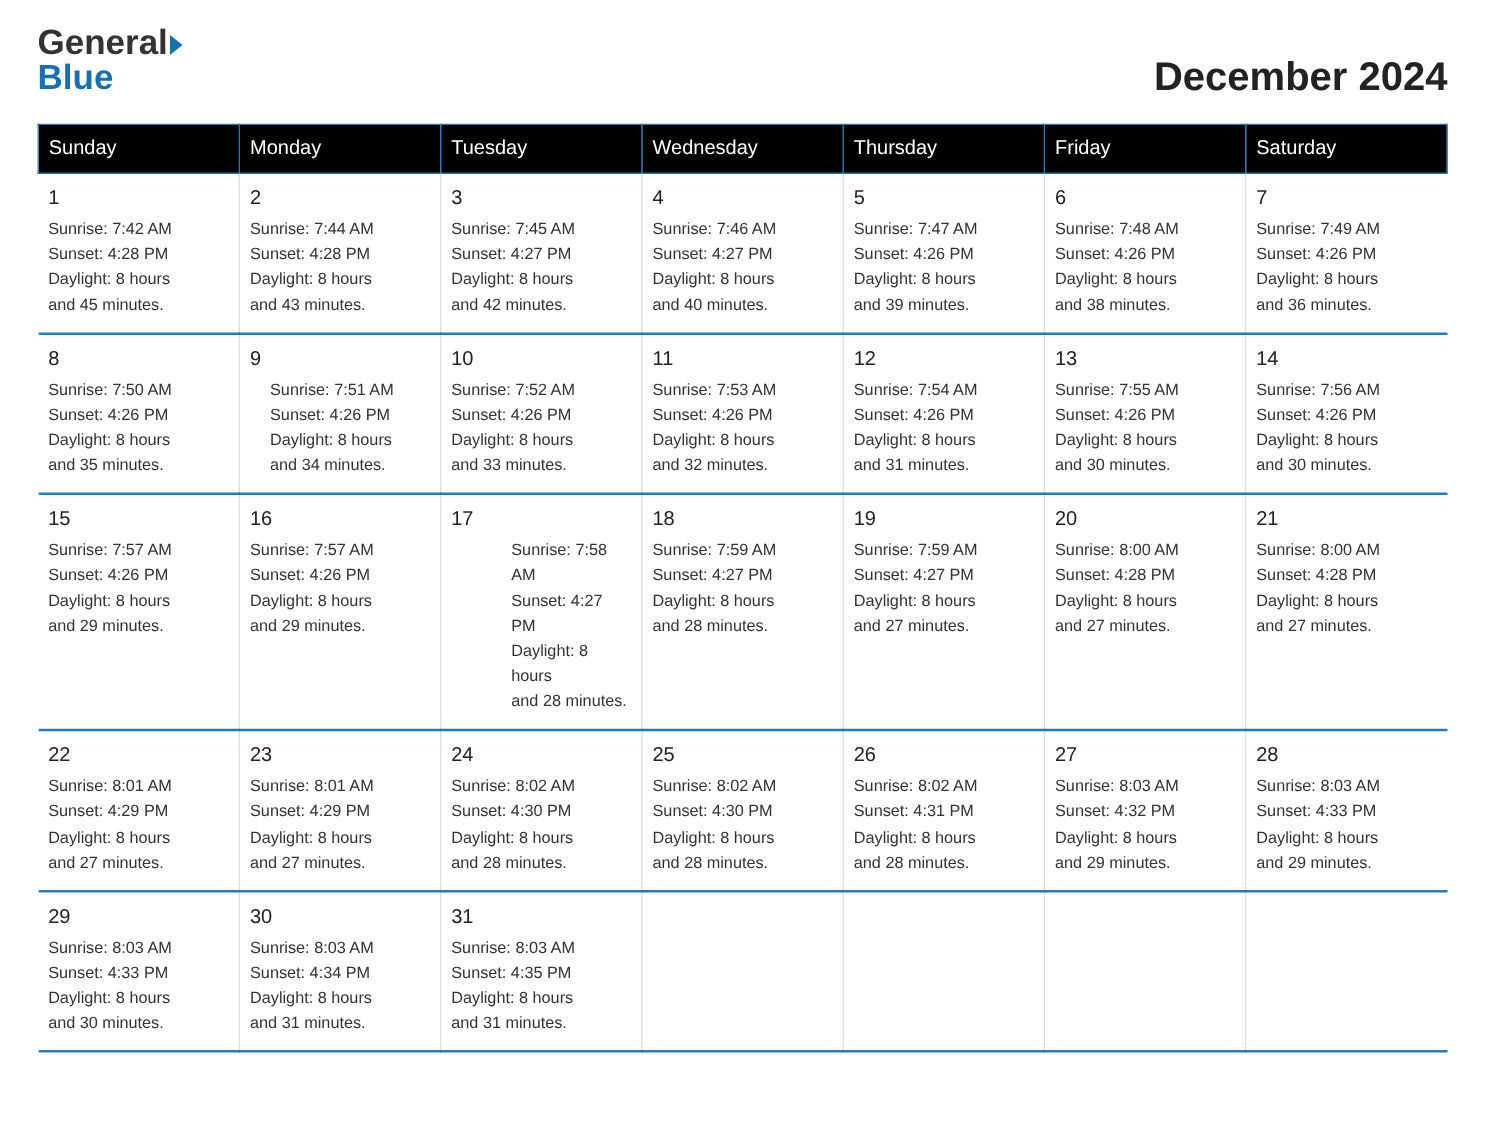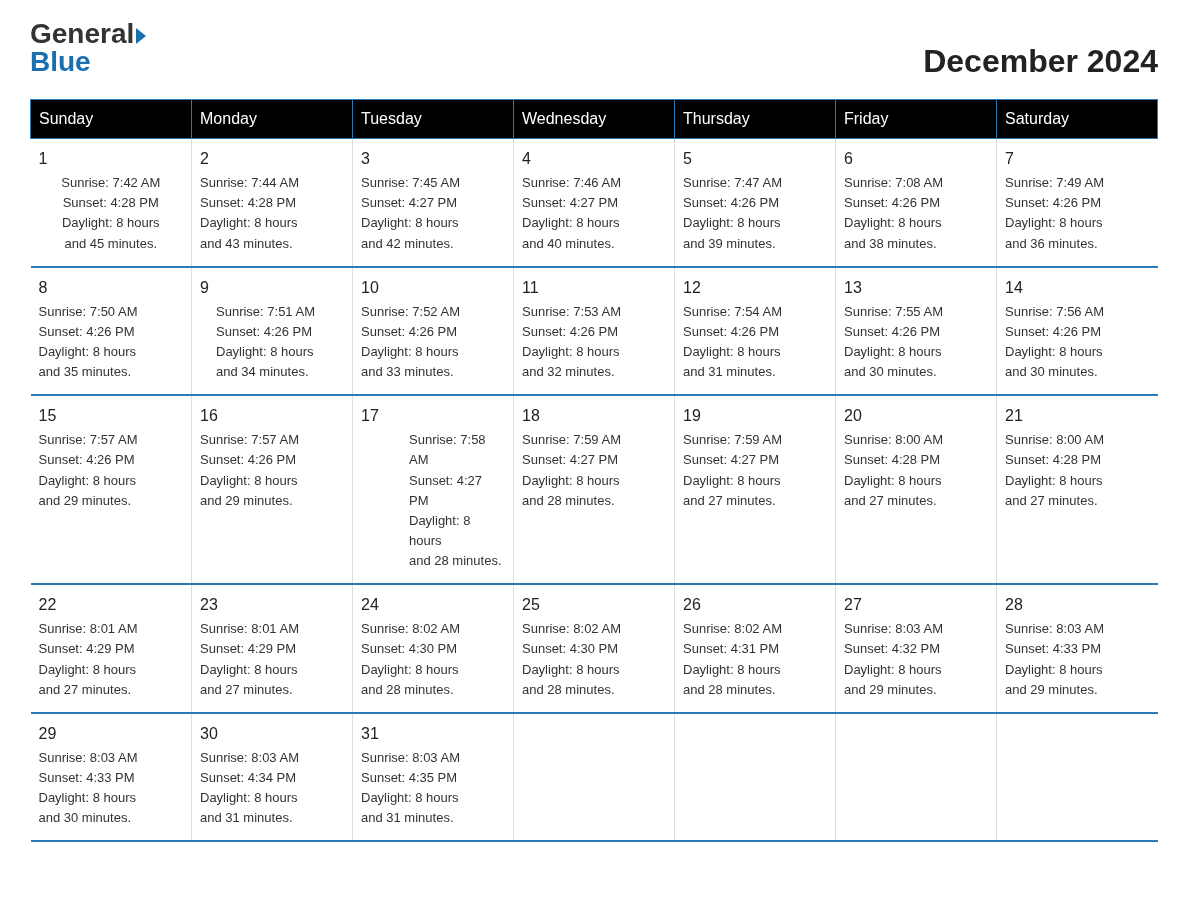--- a/index.html
+++ b/index.html
@@ -127,21 +127,21 @@
       <th>Wednesday</th>
       <th>Thursday</th>
       <th>Friday</th>
       <th>Saturday</th>
     </tr>
   </thead>
   <tbody id="calendar-body">
   <tr>
         <td>
           <span class="day-num">1</span>
-          <div class="day-info" style="white-space: pre-line; text-align: center;">Sunrise: 7:42 AM
+          <div class="day-info" style="white-space: pre-line;">Sunrise: 7:42 AM
 Sunset: 4:28 PM
 Daylight: 8 hours
 and 45 minutes.</div>
         </td>
         <td>
           <span class="day-num">2</span>
           <div class="day-info" style="white-space: pre-line;">Sunrise: 7:44 AM
 Sunset: 4:28 PM
 Daylight: 8 hours
 and 43 minutes.</div>
@@ -162,21 +162,21 @@
         </td>
         <td>
           <span class="day-num">5</span>
           <div class="day-info" style="white-space: pre-line;">Sunrise: 7:47 AM
 Sunset: 4:26 PM
 Daylight: 8 hours
 and 39 minutes.</div>
         </td>
         <td>
           <span class="day-num">6</span>
-          <div class="day-info" style="white-space: pre-line;">Sunrise: 7:08 AM
+          <div class="day-info" style="white-space: pre-line;">Sunrise: 7:48 AM
 Sunset: 4:26 PM
 Daylight: 8 hours
 and 38 minutes.</div>
         </td>
         <td>
           <span class="day-num">7</span>
           <div class="day-info" style="white-space: pre-line;">Sunrise: 7:49 AM
 Sunset: 4:26 PM
 Daylight: 8 hours
 and 36 minutes.</div>

